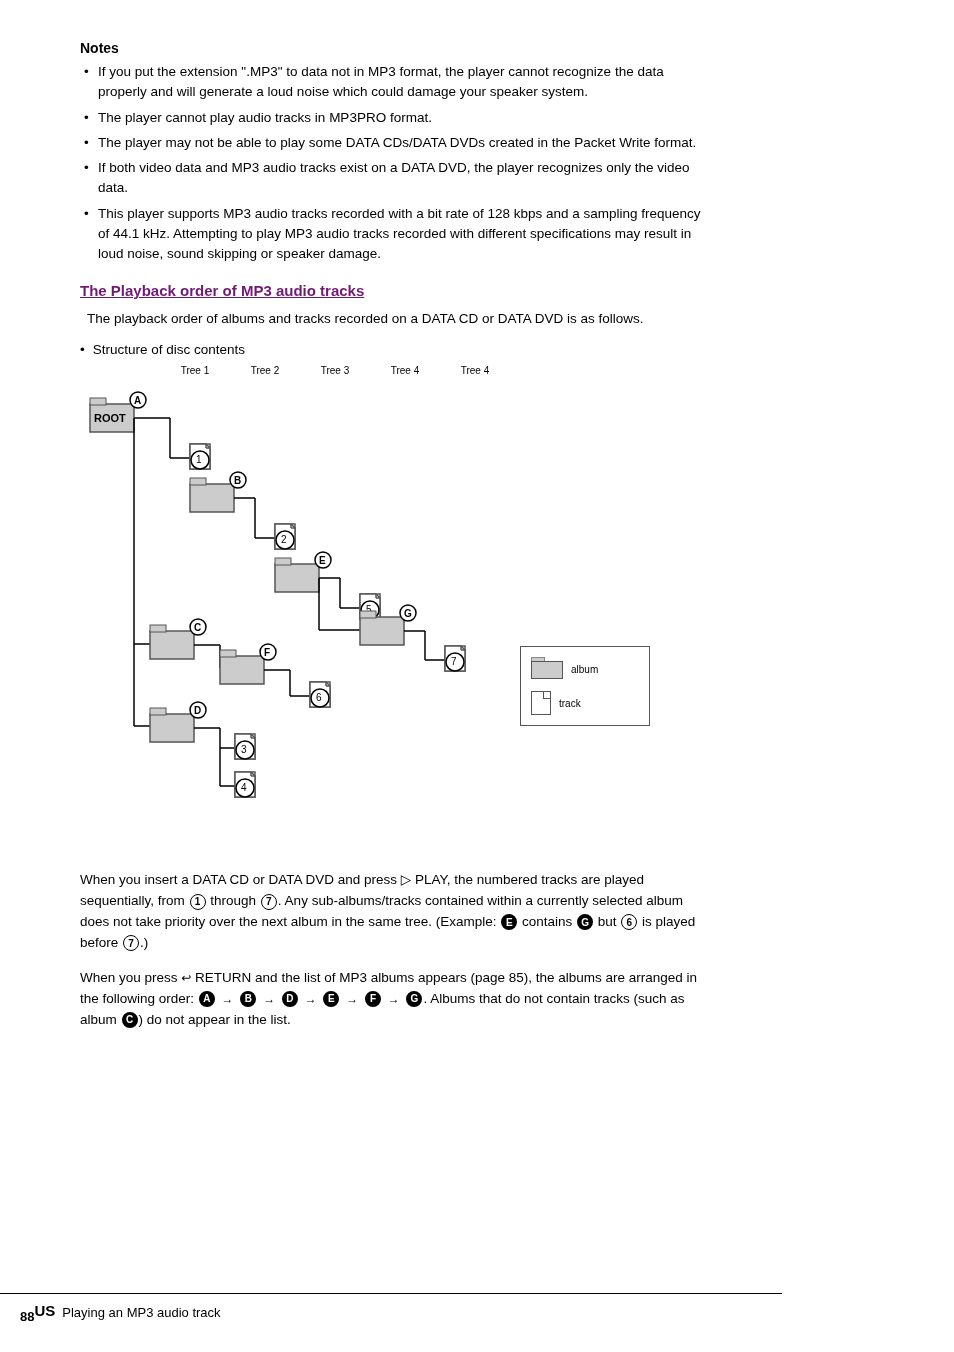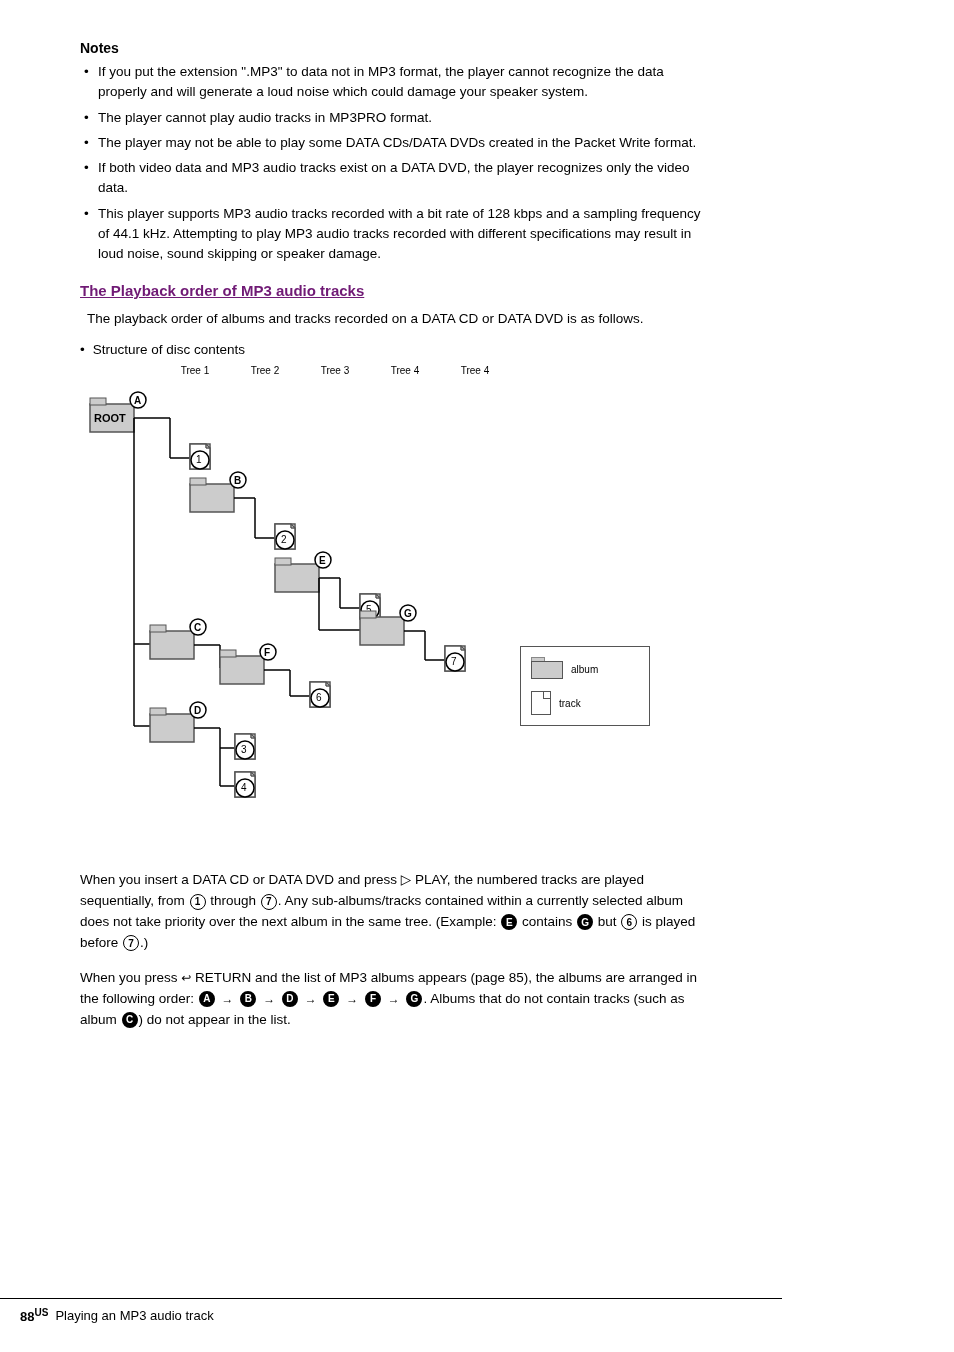--- a/index.html
+++ b/index.html
@@ -157,21 +157,21 @@
       display: flex;
       align-items: center;
       padding: 8px 20px;
       border-top: 1px solid #000;
     }
     .page-number {
       font-size: 13px;
       font-weight: bold;
     }
     .page-number sup {
-      font-size: 10px;
+      font-size: 15px;
     }
     .page-footer-text {
       font-size: 13px;
       margin-left: 7px;
     }
     .para-block {
       margin-bottom: 14px;
       line-height: 1.55;
     }
     .circle-num {

